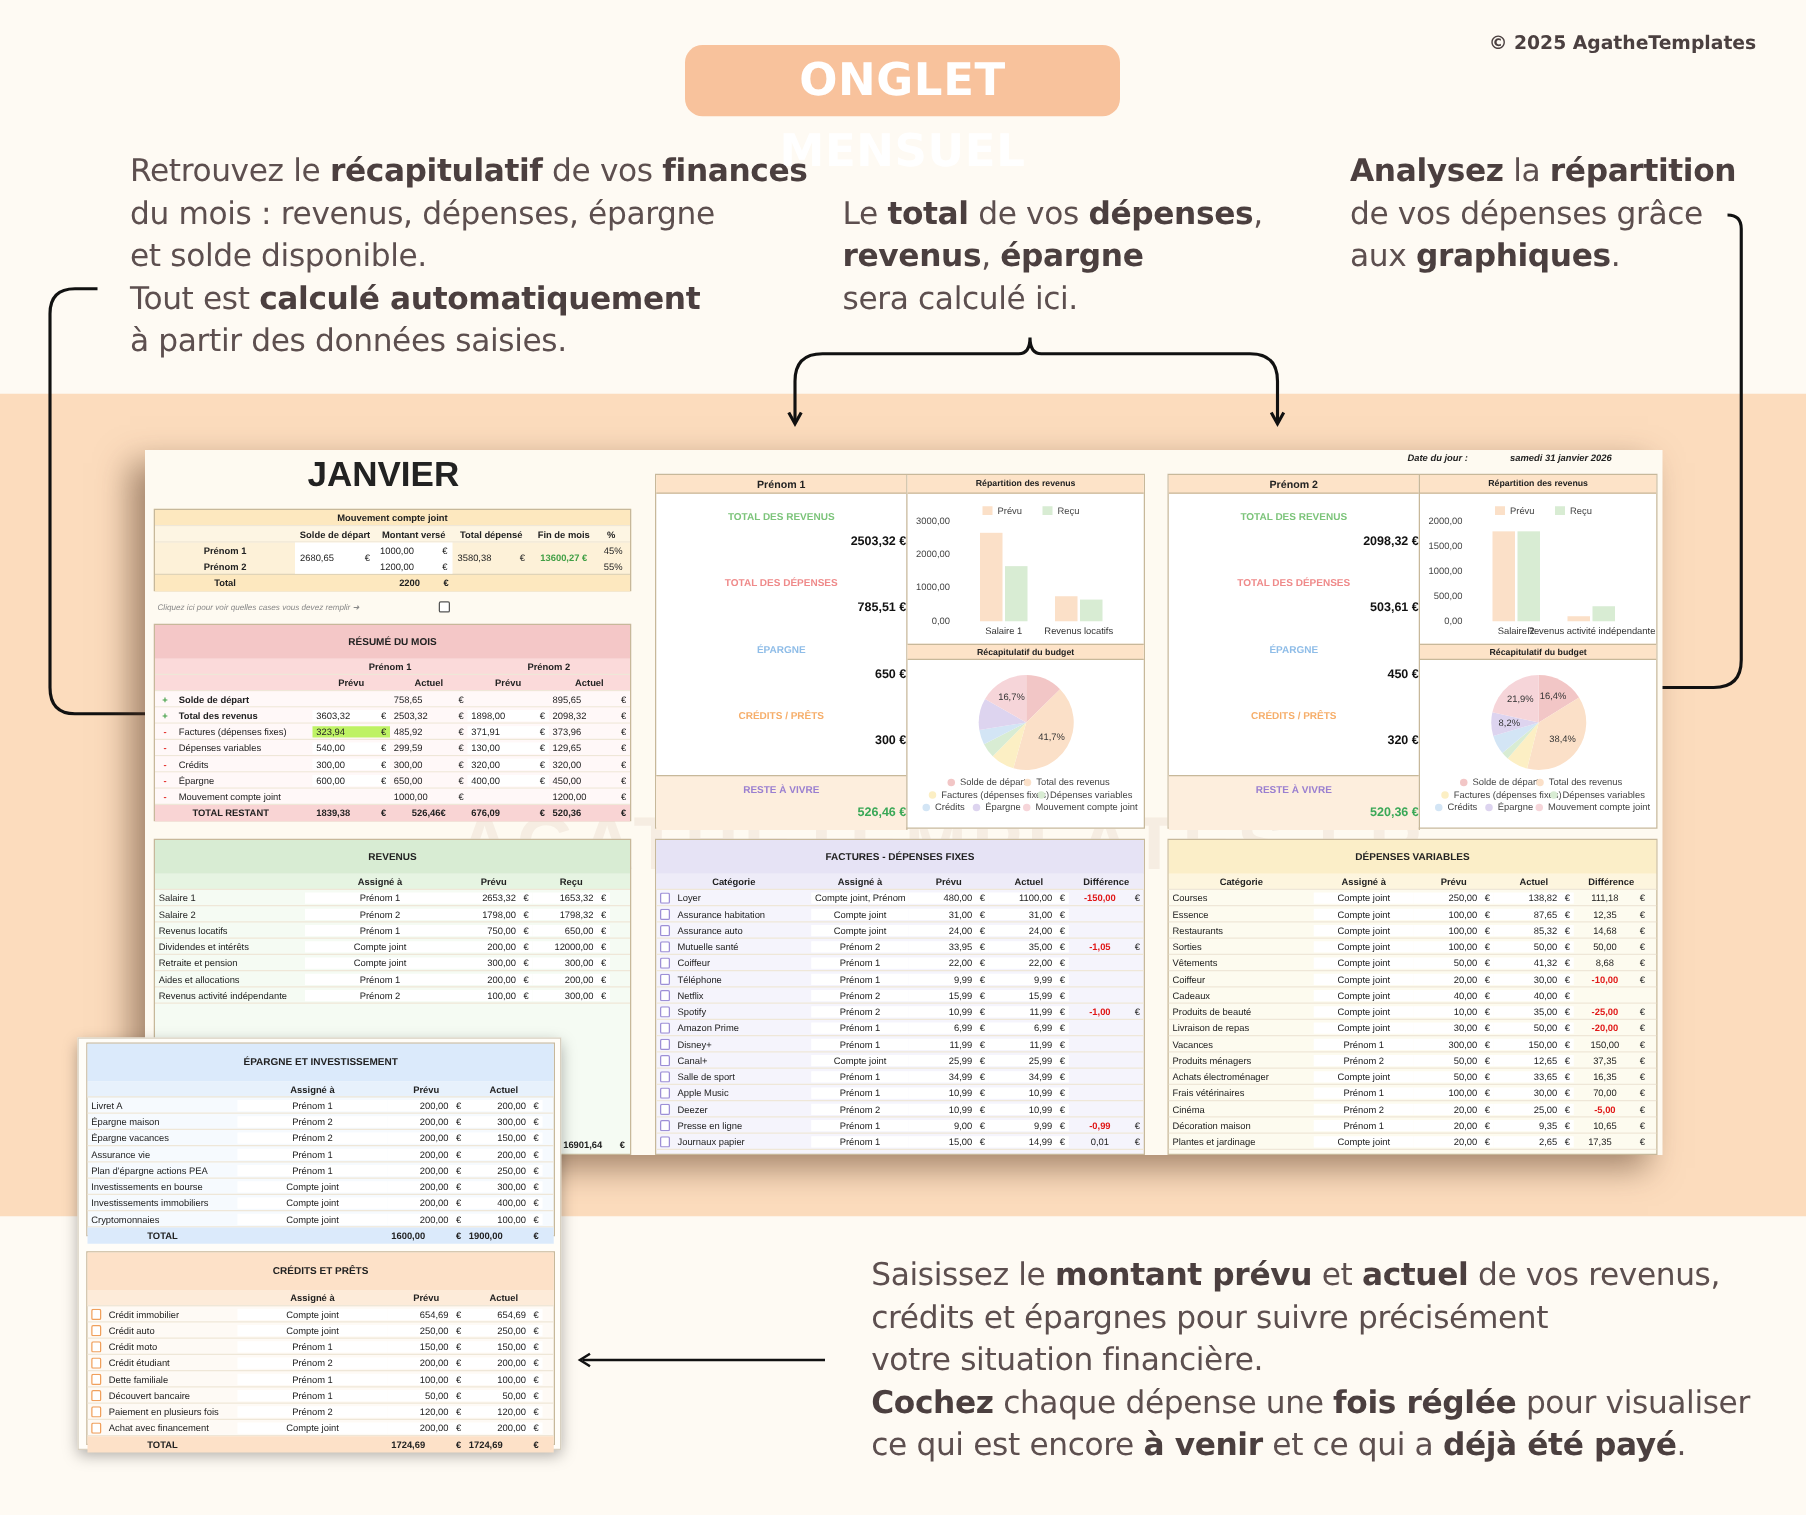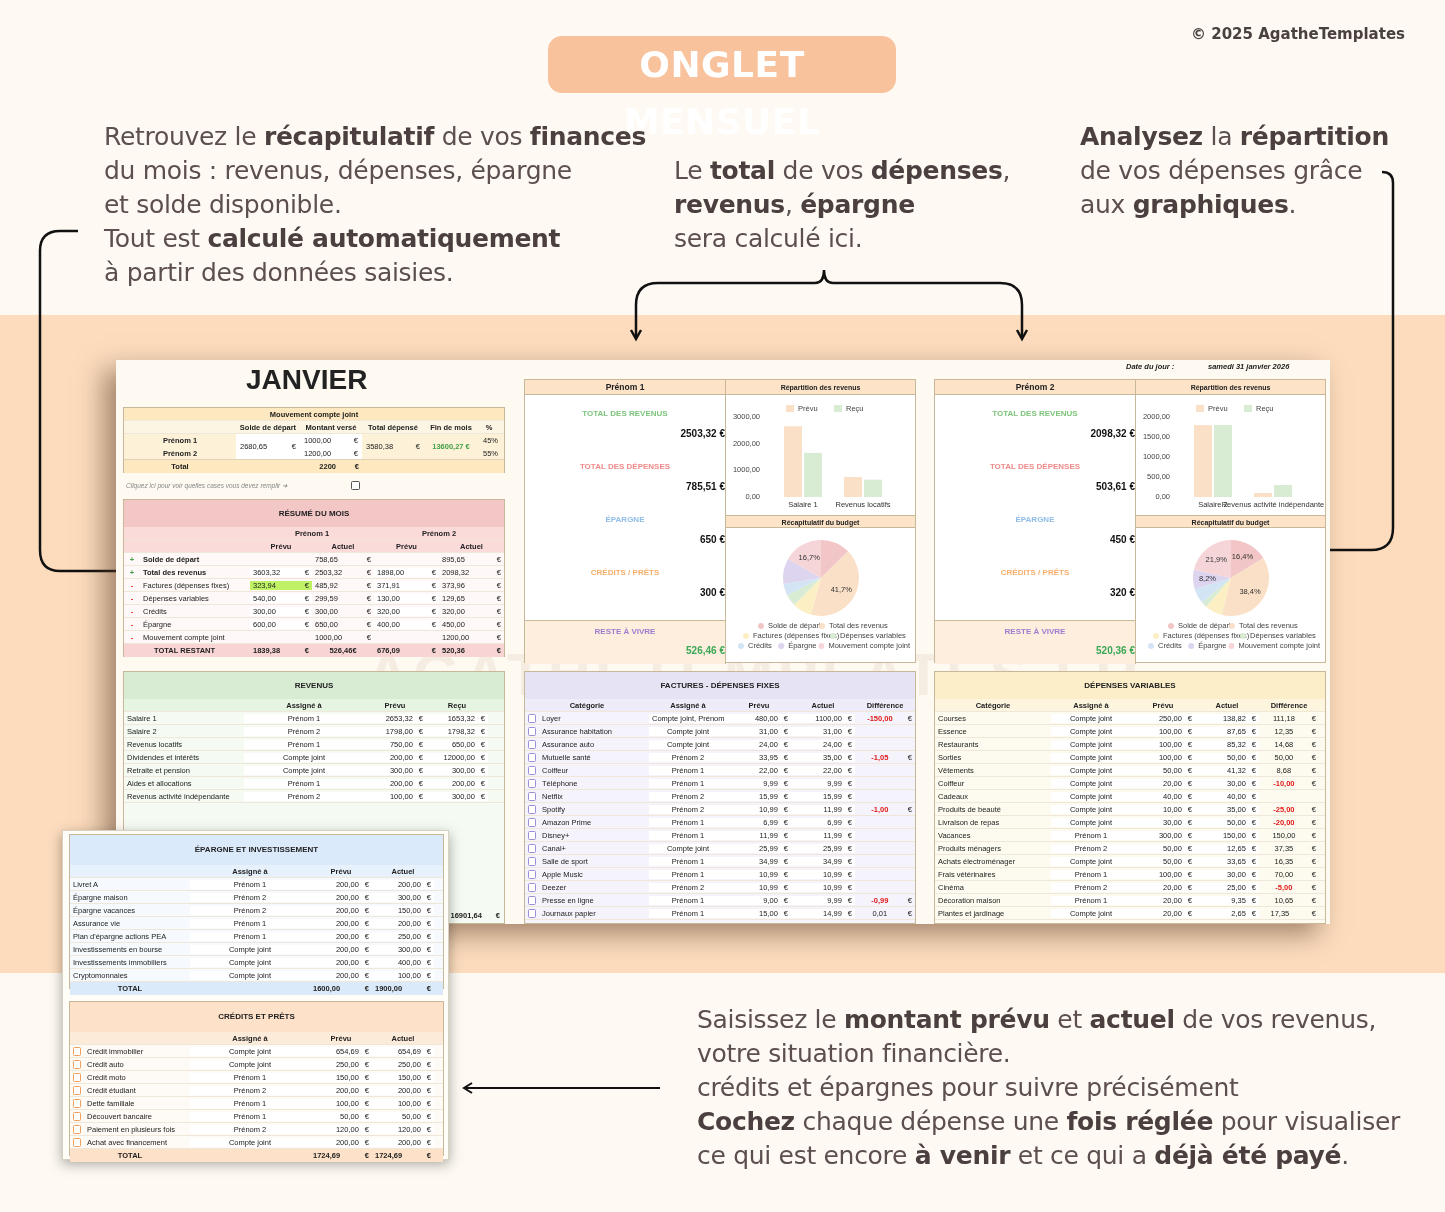--- a/index.html
+++ b/index.html
@@ -46,22 +46,22 @@
     <div><b>revenus</b><span>, </span><b>épargne</b></div>
     <div><span>sera calculé ici.</span></div>
   </div>
 <div class="note" id="note-right" style="left:1080px;top:120px">
     <div><b>Analysez</b><span> la </span><b>répartition</b></div>
     <div><span>de vos dépenses grâce</span></div>
     <div><span>aux </span><b>graphiques</b><span>.</span></div>
   </div>
 <div class="note" id="note-bottom" style="left:697px;top:1003px">
     <div><span>Saisissez le </span><b>montant prévu</b><span> et </span><b>actuel</b><span> de vos revenus,</span></div>
+    <div><span>crédits et épargnes pour suivre précisément</span></div>
     <div><span>votre situation financière.</span></div>
-    <div><span>crédits et épargnes pour suivre précisément</span></div>
     <div><b>Cochez</b><span> chaque dépense une </span><b>fois réglée</b><span> pour visualiser</span></div>
     <div><span>ce qui est encore </span><b>à venir</b><span> et ce qui a </span><b>déjà été payé</b><span>.</span></div>
   </div>
 
 <svg class="arrow" style="left:0;top:0" width="1445" height="1212">
   <path d="M78 231 H60 Q40 231 40 251 V550 Q40 571 60 571 H135" fill="none" stroke="#111" stroke-width="2.5"></path>
   <path d="M128 565 L138 571 L128 577" fill="none" stroke="#111" stroke-width="2.5"></path>
   <path d="M636 337 V305 Q636 283 658 283 H815 Q824 283 824 270 Q824 283 833 283 H1000 Q1022 283 1022 305 V337" fill="none" stroke="#111" stroke-width="2.5"></path>
   <path d="M631 330 L636 339 L641 330 M1017 330 L1022 339 L1027 330" fill="none" stroke="#111" stroke-width="2.5"></path>
   <path d="M1382 172 Q1393 172 1393 183 V528 Q1393 550 1371 550 H1292" fill="none" stroke="#111" stroke-width="2.5"></path>

